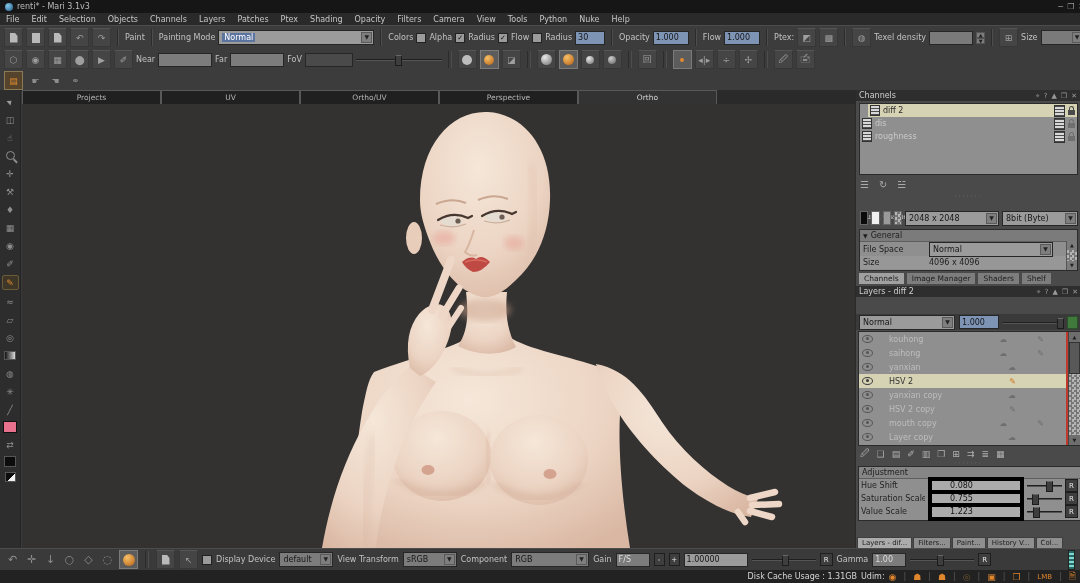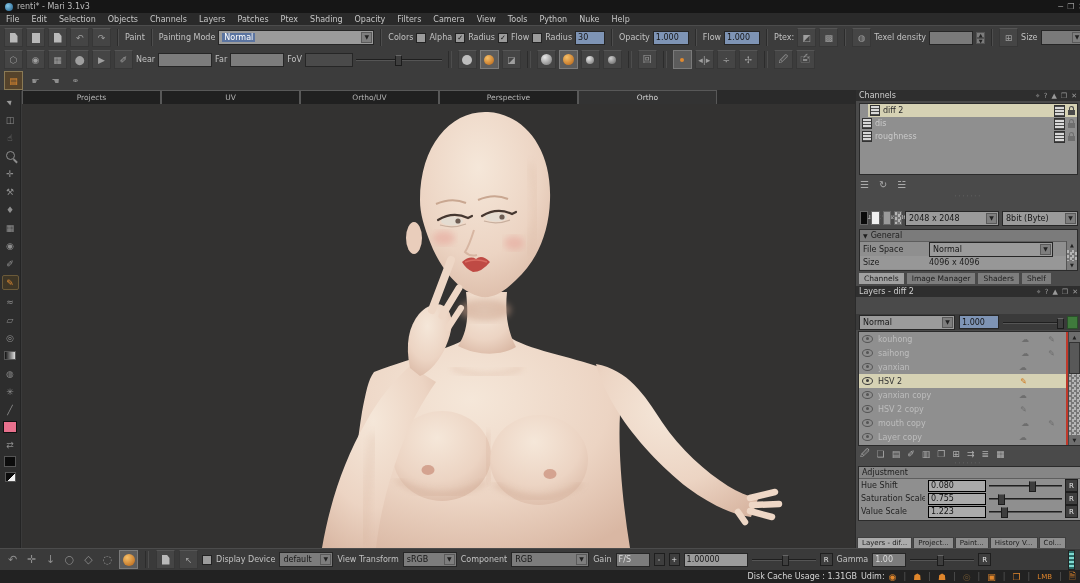--- a/index.html
+++ b/index.html
@@ -50,36 +50,36 @@
   
   .vtab{width:137px;height:13px;background:#202020;border:1px solid #585858;color:#b5b5b5;
         display:flex;align-items:center;justify-content:center;font-size:7.5px;}
   .vtab.active{background:#333;color:#d8d8d8;border-bottom-color:#333;}
   
   .phdr{height:11px;background:#2e2e2e;display:flex;align-items:center;padding:0 3px;color:#cfcfcf;}
   .phdr .ic{margin-left:4px;color:#9a9a9a;font-size:7px;}
   .panelbox{background:#8f8f8f;border:1px solid #2b2b2b;}
   .chrow{height:13px;display:flex;align-items:center;gap:3px;padding:0 2px;color:#c9c9c9;}
   .chrow.sel{background:#d6d2b4;color:#2b2b2b;margin-left:8px;}
-  .lrow{height:14px;display:flex;align-items:center;gap:5px;padding:0 3px;color:#bdbdbd;}
+  .lrow{height:14px;display:flex;align-items:center;gap:16px;padding:0 3px;color:#bdbdbd;}
   .lrow.sel{background:#d6d2b4;color:#333;}
   .lrow .nm{flex:1;}
   .dots{color:#777;text-align:center;letter-spacing:2px;font-size:6px;line-height:4px;}
   .ptab{height:11px;padding:0 5px;background:#7d7d7d;border:1px solid #4a4a4a;color:#1e1e1e;
         display:flex;align-items:center;font-size:7.5px;flex:none;}
   .ptab.active{background:#a0a0a0;}
   .btab{height:10px;padding:0 4px;background:#8f8f8f;border:1px solid #3f3f3f;color:#1c1c1c;
         display:flex;align-items:center;font-size:7px;flex:none;}
   .btab.active{background:#ababab;}
   .rbtn{width:11px;height:11px;background:#3e3e3e;border:1px solid #1e1e1e;color:#e6e6e6;
         font-size:7px;display:flex;align-items:center;justify-content:center;flex:none;}
   .adjrow{height:13px;display:flex;align-items:center;gap:3px;padding:0 2px;}
   .adjlbl{width:64px;color:#242424;white-space:nowrap;overflow:hidden;}
-  .adjval{width:52px;height:10px;background:#ababab;border:1px solid #000000;color:#151515;
-          display:flex;align-items:center;padding:0 2px;flex:none;}
+  .adjval{width:52px;height:10px;background:#ababab;border:4px solid #000000;color:#151515;
+          display:flex;align-items:center;padding:0 18px;flex:none;}
   .spin{width:9px;height:12px;display:flex;flex-direction:column;flex:none;}
   .spin span{flex:1;background:#7c7c7c;border:1px solid #555;color:#222;font-size:5px;line-height:4px;text-align:center;}
   .sticon{color:#e0862c;font-size:9px;}
   .stsep{color:#5a5a5a;margin:0 3px;}
 </style>
 </head>
 <body>
 
 <div id="root">
 
@@ -548,21 +548,21 @@
         <span class="adjval">1.223</span>
         <span class="sl" style="flex:1;">
             <span class="h" style="left:16%;"></span>
           </span>
         <span class="rbtn">R</span>
       </div>
     </div>
 
     <div class="ab fx" style="left:1px;top:447px;width:223px;height:11px;gap:1px;">
       <span class="btab active">Layers - dif...</span>
-      <span class="btab">Project...</span>
+      <span class="btab">Filters...</span>
       <span class="btab">Paint...</span>
       <span class="btab">History V...</span>
       <span class="btab">Col...</span>
     </div>
   </div>
 
   <div class="ab fx" style="left:0;top:548px;width:1080px;height:22px;background:#3a3a3a;border-top:1px solid #4c4c4c;padding:0 5px;gap:4px;box-sizing:border-box;">
     <span class="tool" style="font-size:11px;">↶</span>
     <span class="tool" style="font-size:11px;">✛</span>
     <span class="tool" style="font-size:11px;">↓</span>

